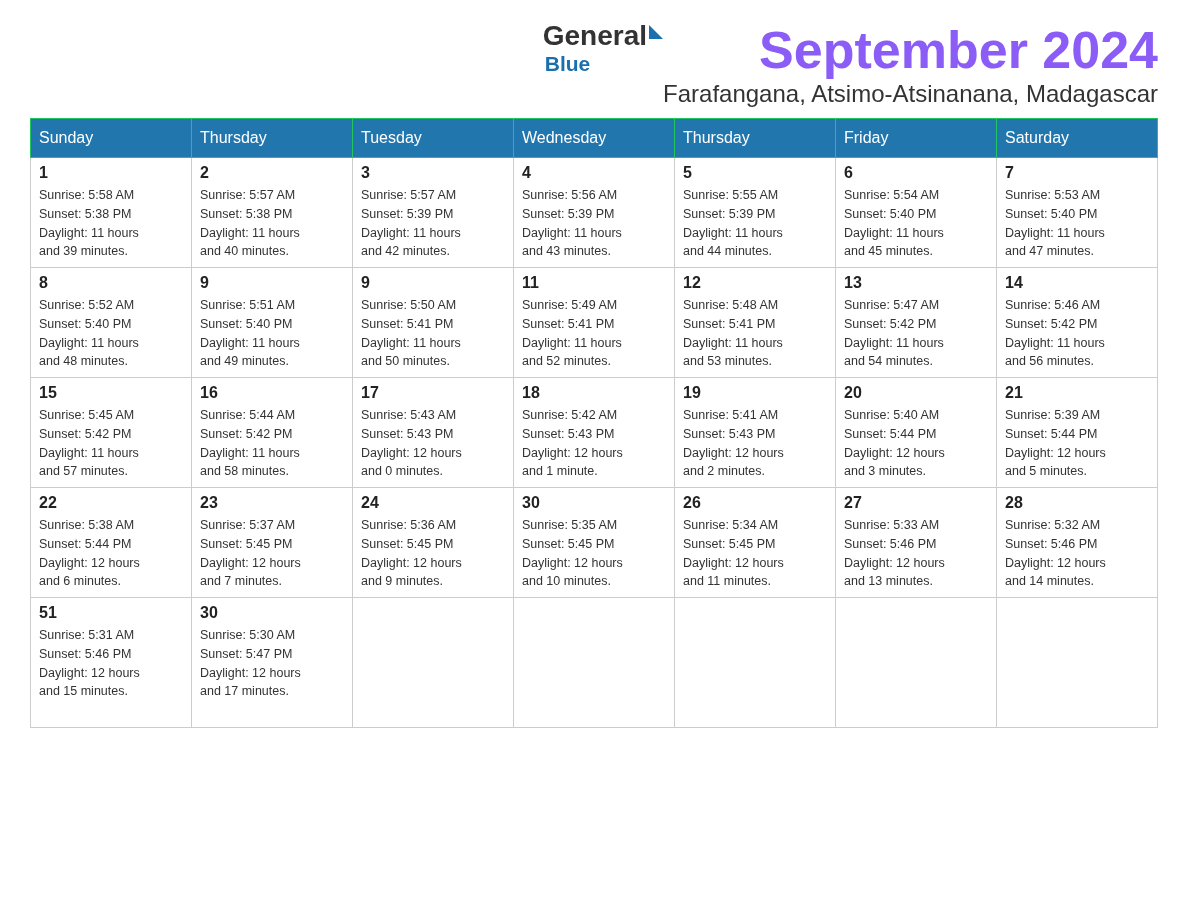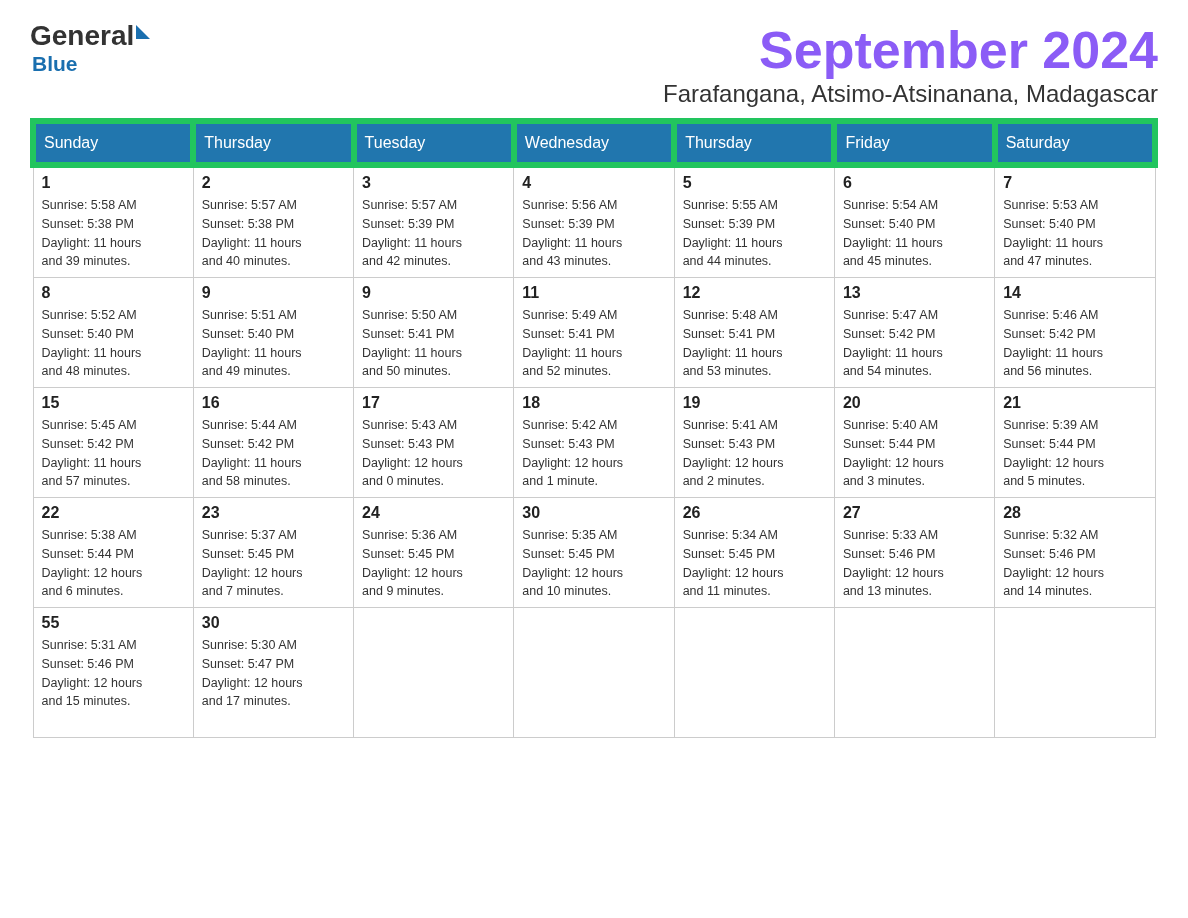--- a/index.html
+++ b/index.html
@@ -5,21 +5,21 @@
     * { box-sizing: border-box; margin: 0; padding: 0; }
     body {
       font-family: Arial, sans-serif;
       background: #fff;
       padding: 20px 30px;
       width: 1188px;
       min-height: 918px;
     }
     .header {
       display: flex;
-      justify-content: space-between;
+      justify-content: flex-end;
       align-items: flex-start;
       margin-bottom: 10px;
     }
     .logo-text {
       font-size: 28px;
       font-weight: bold;
       color: #333;
     }
     .logo-triangle {
       width: 0;
@@ -65,21 +65,21 @@
       border-collapse: collapse;
       margin-top: 10px;
     }
     .calendar th {
       background-color: #2176ae;
       color: #fff;
       font-size: 16px;
       font-weight: normal;
       padding: 10px 8px;
       text-align: left;
-      border: 6px solid #22c55e;
+      border: 1px solid #22c55e;
     }
     .calendar td {
       border: 1px solid #ccc;
       vertical-align: top;
       padding: 6px 8px;
       width: 14.28%;
       min-height: 100px;
     }
     .day-number {
       font-size: 16px;
@@ -247,21 +247,21 @@
           <div class="day-number">27</div>
           <div class="day-info">Sunrise: 5:33 AM<br>Sunset: 5:46 PM<br>Daylight: 12 hours<br>and 13 minutes.</div>
         </td>
         <td>
           <div class="day-number">28</div>
           <div class="day-info">Sunrise: 5:32 AM<br>Sunset: 5:46 PM<br>Daylight: 12 hours<br>and 14 minutes.</div>
         </td>
       </tr>
       <tr>
         <td>
-          <div class="day-number">55</div>
+          <div class="day-number">51</div>
           <div class="day-info">Sunrise: 5:31 AM<br>Sunset: 5:46 PM<br>Daylight: 12 hours<br>and 15 minutes.</div>
         </td>
         <td>
           <div class="day-number">30</div>
           <div class="day-info">Sunrise: 5:30 AM<br>Sunset: 5:47 PM<br>Daylight: 12 hours<br>and 17 minutes.</div>
         </td>
         <td class="empty-cell"></td>
         <td class="empty-cell"></td>
         <td class="empty-cell"></td>
         <td class="empty-cell"></td>

